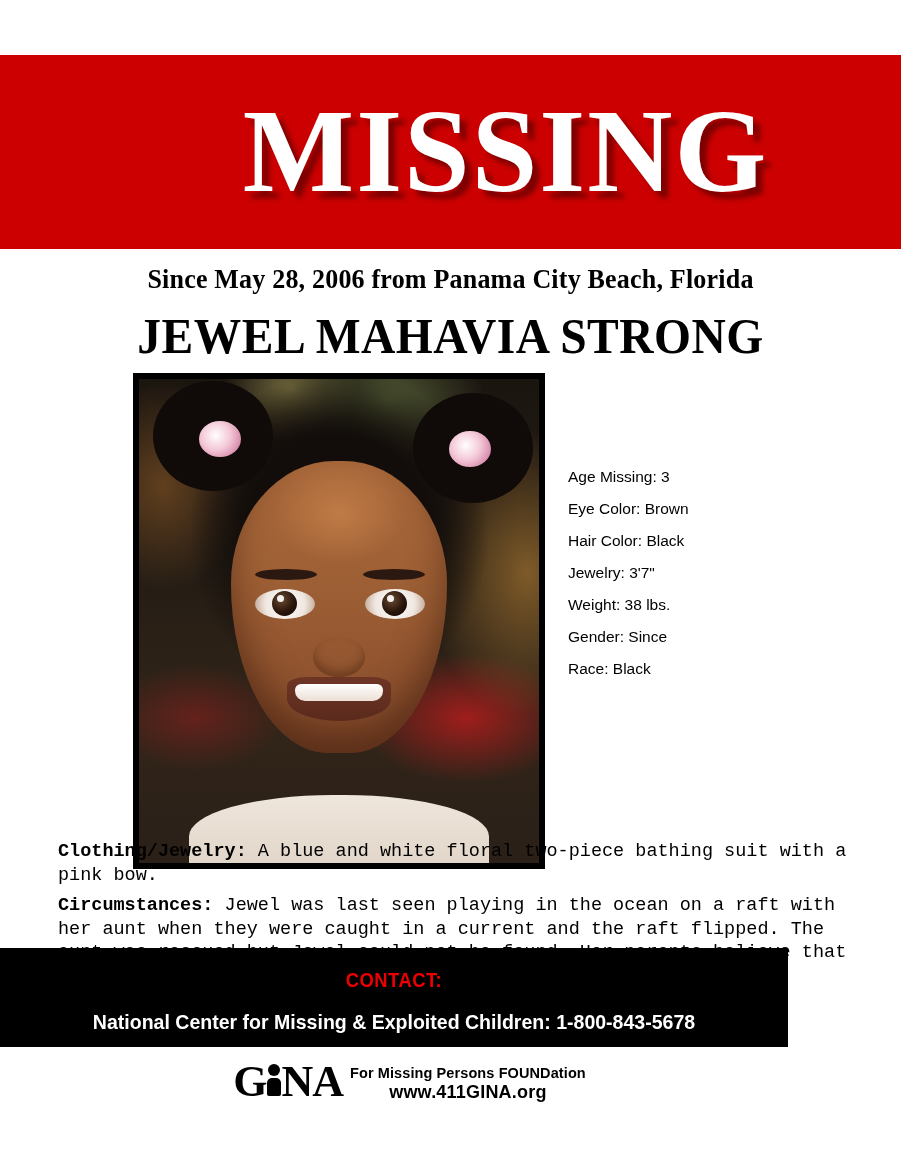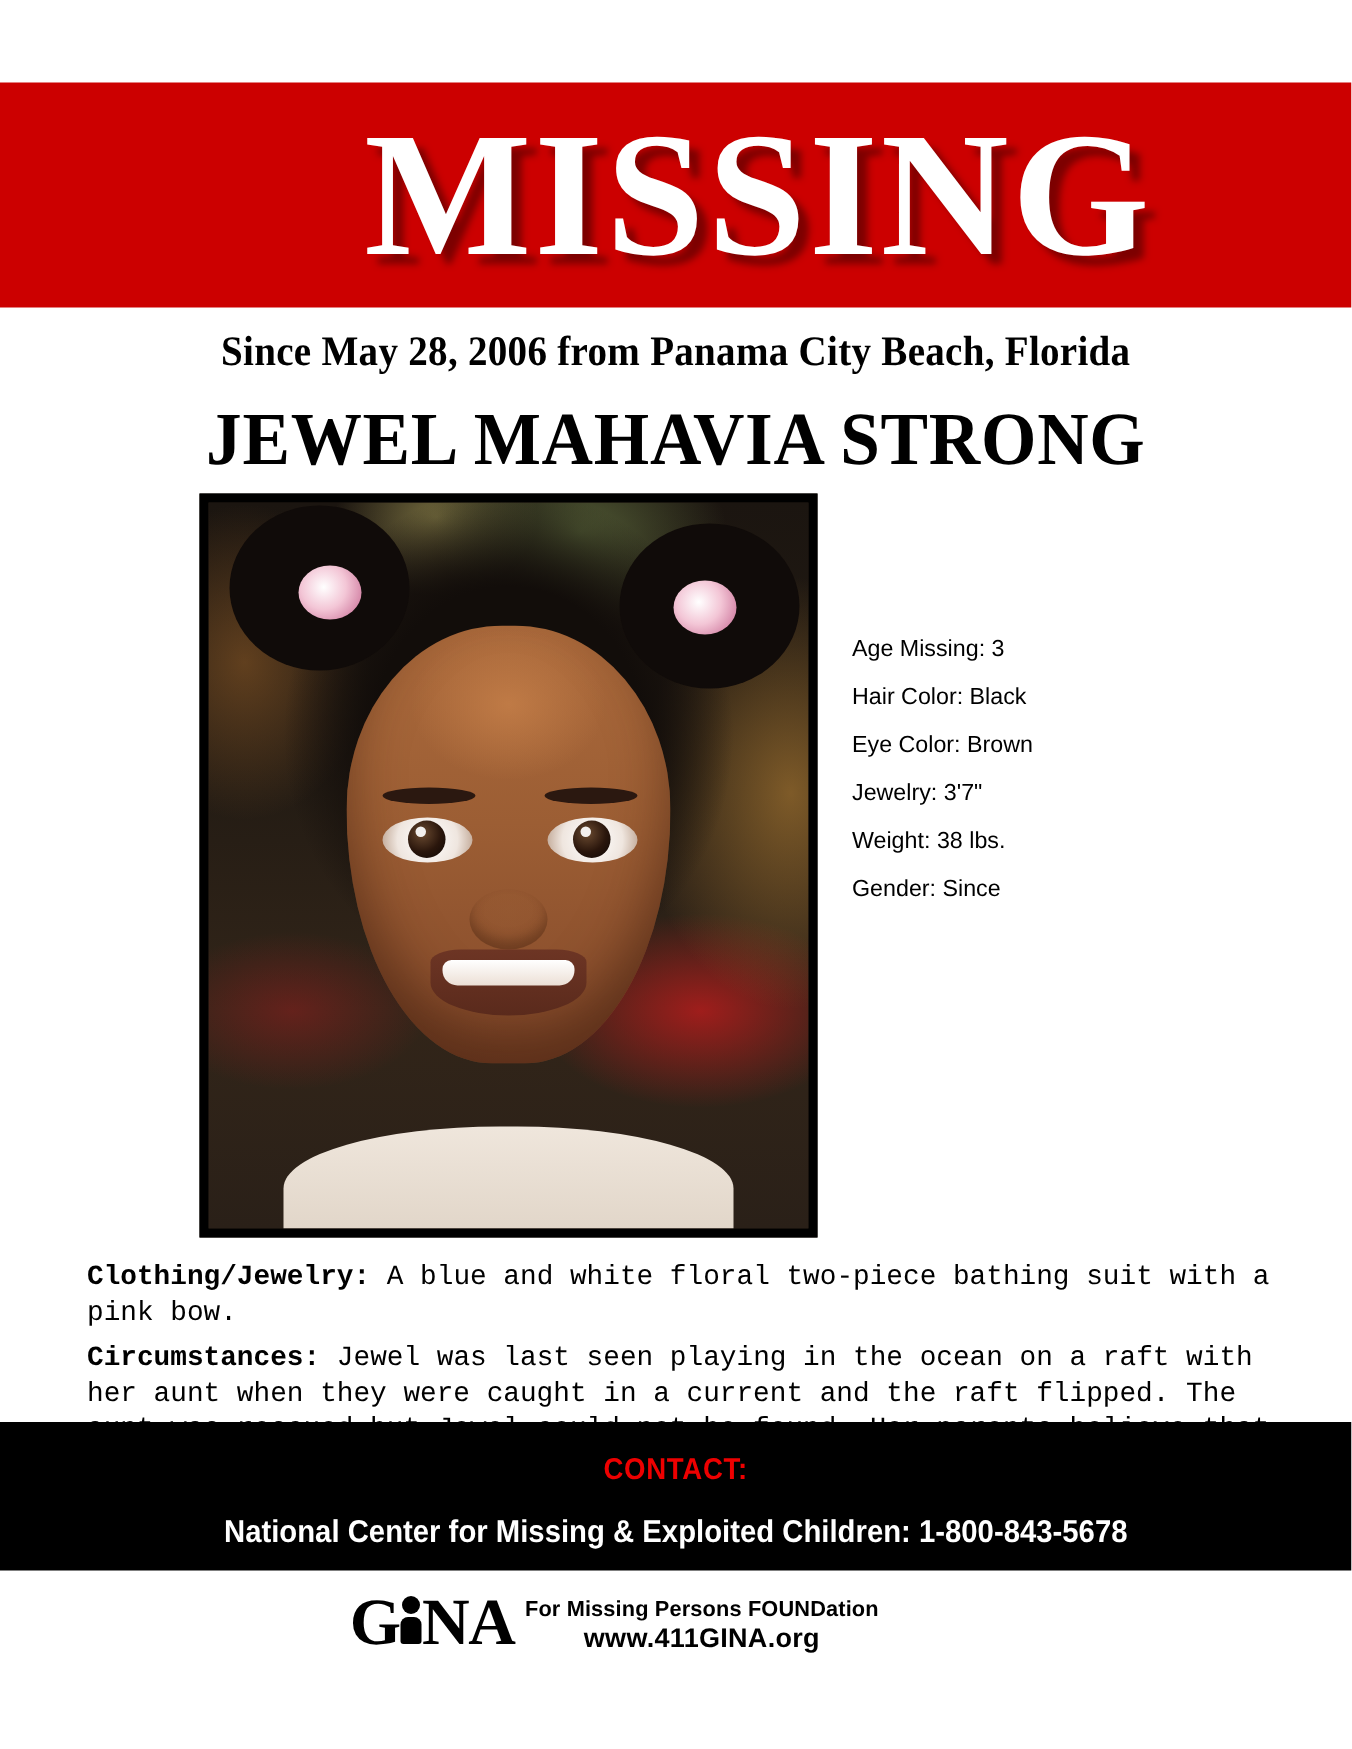--- a/index.html
+++ b/index.html
@@ -21,21 +21,21 @@
     height: 1166px;
     background: #ffffff;
     position: relative;
     box-sizing: border-box;
   }
 
   
   .top-gap { height: 55px; background: #ffffff; }
 
   .banner {
-    height: 150px;
+    height: 194px;
     background: #cc0000;
     display: flex;
     align-items: center;
     justify-content: center;
     overflow: hidden;
   }
   .banner-title {
     font-family: "Liberation Serif", "DejaVu Serif", serif;
     font-weight: 700;
     font-size: 118px;
@@ -237,21 +237,21 @@
     text-align: left;
   }
   .narrative p { margin: 0 0 7px 0; font-family: Liberation Mono, monospace; }
   .narrative .label { font-weight: 700; }
 
   
   .contact-bar {
     position: absolute;
     left: 0;
     top: 948px;
-    width: 901px;
+    width: 788px;
     height: 99px;
     background: #000000;
     text-align: center;
     font-family: "Liberation Sans", "DejaVu Sans", sans-serif;
   }
   .contact-heading {
     color: #ee0000;
     font-weight: 700;
     font-size: 20px;
     letter-spacing: 0.5px;
@@ -374,38 +374,42 @@
         <div class="shirt"></div>
       </div>
     </div>
 
     <div class="details">
       <div>
         <span class="label">Age Missing:</span>
         <span>3</span>
       </div>
       <div>
+        <span class="label">Eye Color:</span>
+        <span>Brown</span>
+      </div>
+      <div>
         <span class="label">Hair Color:</span>
         <span>Black</span>
       </div>
       <div>
-        <span class="label">Eye Color:</span>
-        <span>Brown</span>
-      </div>
-      <div>
         <span class="label">Jewelry:</span>
         <span>3'7"</span>
       </div>
       <div>
         <span class="label">Weight:</span>
         <span>38 lbs.</span>
       </div>
       <div>
         <span class="label">Gender:</span>
         <span>Since</span>
+      </div>
+      <div>
+        <span class="label">Race:</span>
+        <span>Black</span>
       </div>
     </div>
 
   </div>
 
   <div class="narrative">
     <p>
       <span class="label">Clothing/Jewelry:</span>
       <span>A blue and white floral two-piece bathing suit with a pink bow.</span>
     </p>

